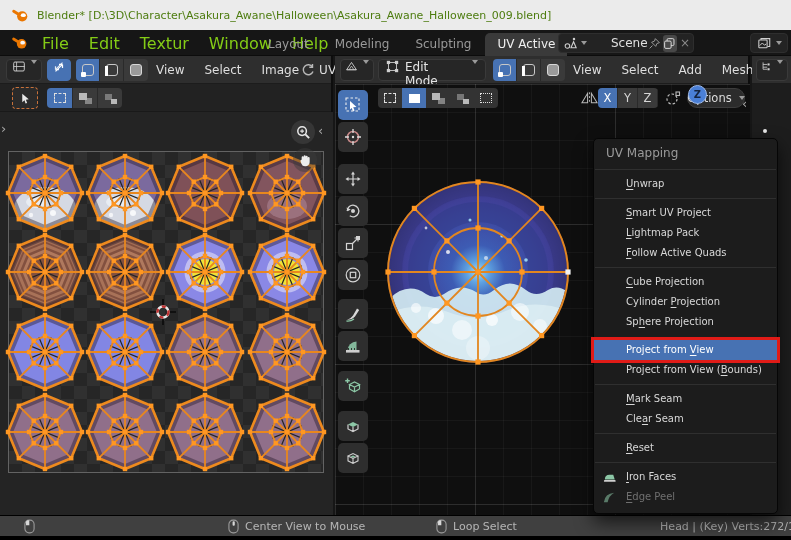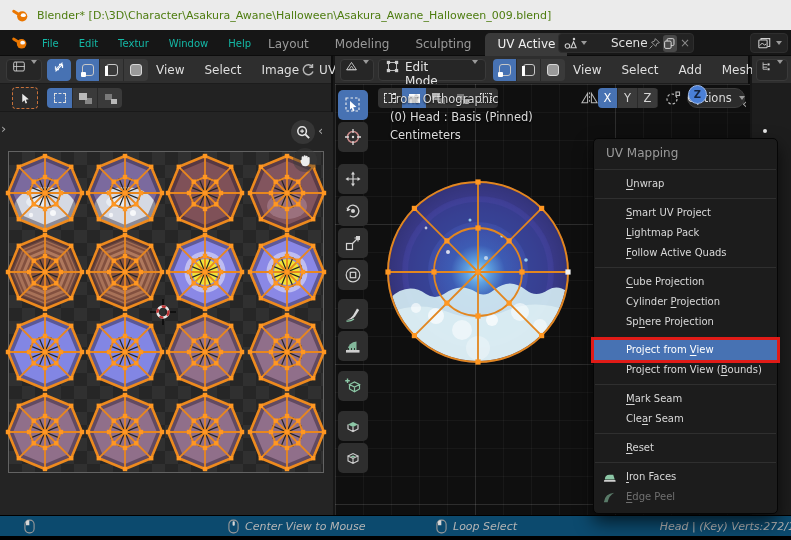--- a/index.html
+++ b/index.html
@@ -9,21 +9,21 @@
 
   
   .titlebar { position:absolute; left:0; top:0; width:791px; height:30px; background:#ebebeb;
               display:flex; align-items:center; padding-left:12px; gap:8px; }
   .titlebar .title { font-size:11px; color:#4d7c0f; }
 
   
   .topbar { position:absolute; left:0; top:30px; width:791px; height:26px; background:#161616; border-bottom:1px solid #0c0c0c; }
   .tb-logo { position:absolute; left:8px; top:3px; width:24px; height:20px; display:flex; align-items:center; justify-content:center; border-radius:3px; }
   .tb-menus { position:absolute; left:32px; top:0; height:26px; display:flex; align-items:center; }
-  .tb-menus span { padding:0 10px; font-size:10px; color:#14b8a6; }
+  .tb-menus span { padding:0 10px; font-size:16px; color:#84cc16; }
   .tabs { position:absolute; left:256px; top:0; height:26px; display:flex; align-items:flex-end; gap:2px; }
   .tab { padding:4px 12px 5px; font-size:12px; color:#9a9a9a; border-radius:5px 5px 0 0; }
   .tab.active { background:#3a3a3a; color:#f0f0f0; }
   .scene-widget { position:absolute; left:558px; top:3px; width:136px; height:20px; background:#232323;
                   border:1px solid #2e2e2e; border-radius:4px; display:flex; align-items:center; }
   .scene-widget .sw-ico { display:flex; align-items:center; padding:0 2px 0 4px; }
   .scene-widget .sw-text { flex:1; font-size:12px; color:#e0e0e0; padding-left:6px;margin-left:16px; }
   .chev { width:0; height:0; border-left:3.5px solid transparent; border-right:3.5px solid transparent; border-top:4px solid #9a9a9a; display:inline-block; margin-left:3px; }
   .sw-btn { display:flex; align-items:center; justify-content:center; width:17px; height:17px; margin-right:1px; border-radius:3px; }
   .sw-btn.lit { background:#484848; }
@@ -111,21 +111,21 @@
   .menu-item.highlighted { background:#4772b3; color:#ffffff; }
   .menu-item.annotated { outline:3px solid #e01b17; z-index:3; }
   .menu-item.disabled { color:#6f6f6f; }
   .menu-item .mi-icon { position:absolute; left:8px; top:3px; }
   .menu-item.disabled .mi-icon { opacity:.55; }
   .u { text-decoration:underline; text-underline-offset:2px; }
   .menu-sep { height:1px; background:#2f2f2f; margin:4px 1px; }
   .menu-gap { height:8px; }
 
   
-  .statusbar { position:absolute; left:0; top:515px; width:791px; height:21px; background:#0c4a6e; border-top:1px solid #000;font-style:italic; }
+  .statusbar { position:absolute; left:0; top:515px; width:791px; height:21px; background:#404040; border-top:1px solid #000; }
   .statusbar .hint { position:absolute; top:0; height:21px; display:flex; align-items:center; gap:6px;
                      font-size:11px; color:#b5b5b5; }
   .status-right { position:absolute; right:-4px; top:0; height:21px; display:flex; align-items:center;
                   font-size:11px; color:#b5b5b5; }
   .bottom-strip { position:absolute; left:0; top:536px; width:791px; height:4px; background:#000; }
 </style>
 </head>
 <body>
 
 <div id="app">
@@ -1096,25 +1096,20 @@
         <svg style="position:absolute;left:330px;top:6px;" width="16" height="16" viewBox="0 0 16 16">
           <circle cx="7" cy="9" r="5" fill="none" stroke="#b8b8b8" stroke-width="1.2" stroke-dasharray="2.5 2"></circle>
           <rect x="11" y="2" width="3.5" height="3.5" fill="none" stroke="#b8b8b8" stroke-width="1.1"></rect>
         </svg>
         <div class="options-pill">
           <span>Options</span>
           <i class="chev"></i>
         </div>
       </div>
 
-      <div class="overlay-text">
-        <div>Front Orthographic</div>
-        <div>(0) Head : Basis (Pinned)</div>
-        <div>Centimeters</div>
-      </div>
 
       <div class="vp-toolbar" id="vp-toolbar">
           <div class="tool-btn active">
             <svg width="18" height="18" viewBox="0 0 18 18">
               <rect x="2" y="2" width="13" height="13" fill="none" stroke="#eee" stroke-width="1.1" stroke-dasharray="2.5 2"></rect>
               <path d="M6 5 L12.5 11 L9.2 11.3 L10.6 14.6 L8.9 15.2 L7.7 12 L6 13.6 Z" fill="#fff"></path>
             </svg>
           </div>
           <div class="tool-btn" style="margin-bottom: 12px;">
             <svg width="18" height="18" viewBox="0 0 18 18">

